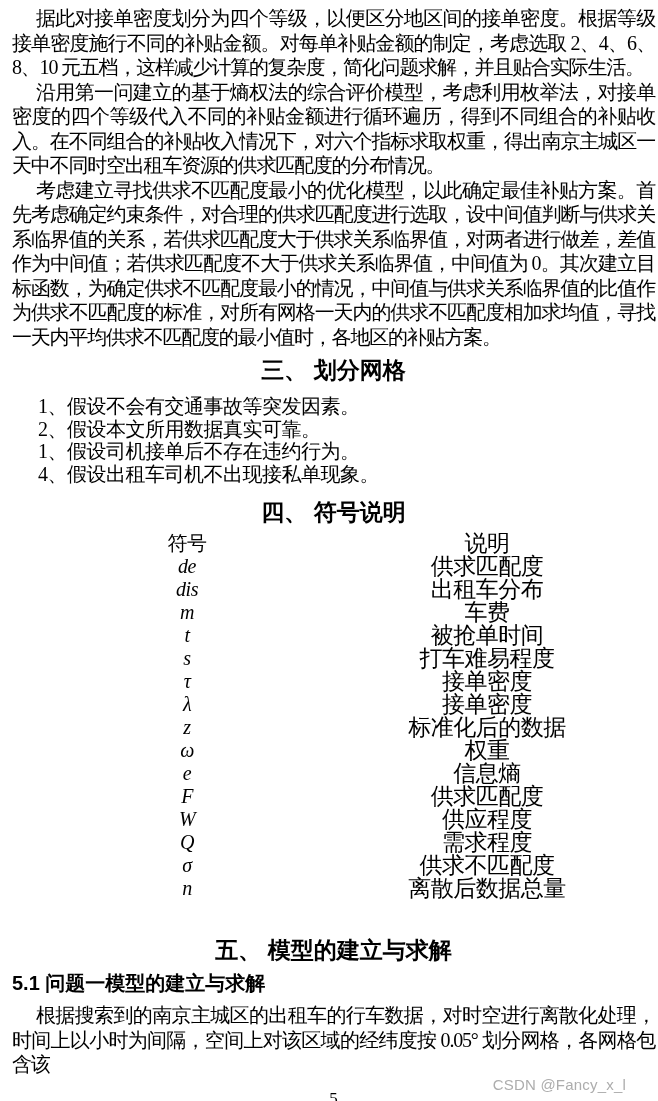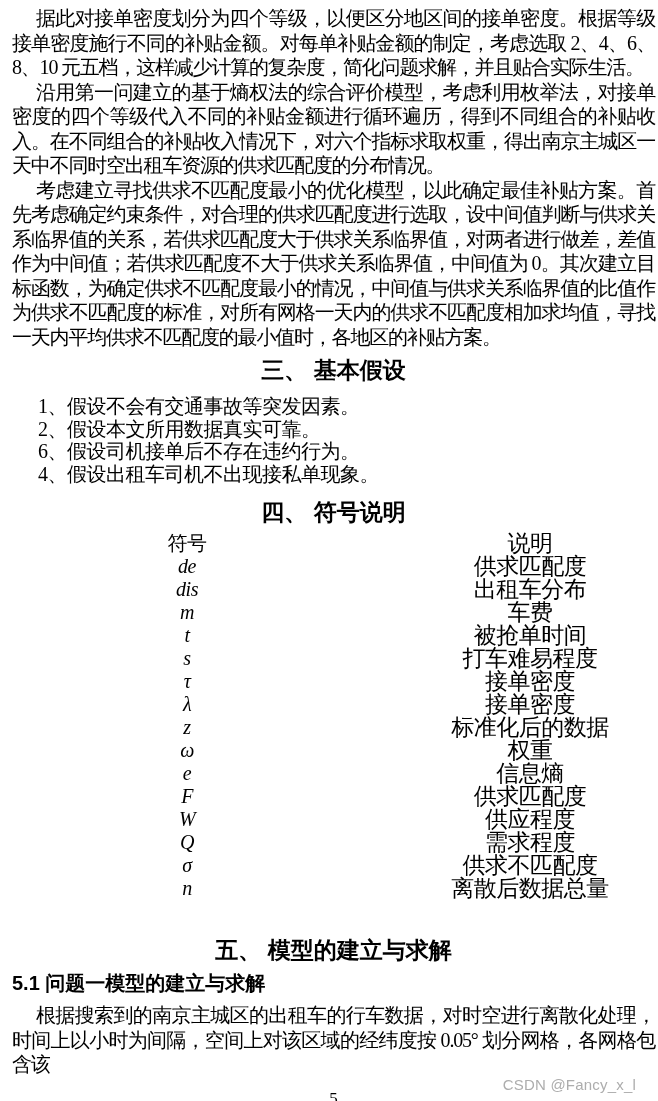--- a/index.html
+++ b/index.html
@@ -35,64 +35,64 @@
   .h-symbols{margin-top:13px;margin-bottom:0;}
   .h-model{margin-top:36px;margin-bottom:0;}
   .assumption-list{margin:0;padding:0 0 0 26px;list-style:none;}
   .assumption-item{
     font-size:20px;
     letter-spacing:-0.5px;
     line-height:22.5px;
     margin:0;
   }
   .symtable{margin-top:6px;}
-  .symrow{display:flex;line-height:23px;justify-content:space-between;}
+  .symrow{display:flex;line-height:23px;}
   .symcol1{width:350px;text-align:center;font-size:20px;letter-spacing:-0.5px;}
   .symcol2{width:250px;text-align:center;font-size:23px;letter-spacing:-0.5px;}
   .sym{font-style:italic;font-family:Liberation Serif, serif;}
   .sub-heading{
     margin:6px 0 0 0;
     font-family:"Liberation Sans","DejaVu Sans",sans-serif;
     font-weight:bold;
     font-size:20px;
     line-height:26px;
     text-align:left;
   }
   .last-para{margin-top:7px;}
   .page-number{
     margin-top:14px;
     text-align:center;
     font-size:17px;
     line-height:16px;
   }
   .watermark{
     position:absolute;
-    right:22px;
+    right:32px;
     bottom:8px;
     font-family:"Liberation Sans","DejaVu Sans",sans-serif;
     font-size:15px;
     color:#adadad;
     letter-spacing:0.2px;
   }
 </style>
 </head>
 <body>
 
 <div class="page">
 
   <p class="para">据此对接单密度划分为四个等级，以便区分地区间的接单密度。根据等级接单密度施行不同的补贴金额。对每单补贴金额的制定，考虑选取 2、4、6、8、10 元五档，这样减少计算的复杂度，简化问题求解，并且贴合实际生活。</p>
   <p class="para">沿用第一问建立的基于熵权法的综合评价模型，考虑利用枚举法，对接单密度的四个等级代入不同的补贴金额进行循环遍历，得到不同组合的补贴收入。在不同组合的补贴收入情况下，对六个指标求取权重，得出南京主城区一天中不同时空出租车资源的供求匹配度的分布情况。</p>
   <p class="para">考虑建立寻找供求不匹配度最小的优化模型，以此确定最佳补贴方案。首先考虑确定约束条件，对合理的供求匹配度进行选取，设中间值判断与供求关系临界值的关系，若供求匹配度大于供求关系临界值，对两者进行做差，差值作为中间值；若供求匹配度不大于供求关系临界值，中间值为 0。其次建立目标函数，为确定供求不匹配度最小的情况，中间值与供求关系临界值的比值作为供求不匹配度的标准，对所有网格一天内的供求不匹配度相加求均值，寻找一天内平均供求不匹配度的最小值时，各地区的补贴方案。</p>
 
-  <h2 class="h-center h-assumptions">三、 基本假设</h2>
+  <h2 class="h-center h-assumptions">三、 划分网格</h2>
 
   <div class="assumption-list">
     <div class="assumption-item">1、假设不会有交通事故等突发因素。</div>
     <div class="assumption-item">2、假设本文所用数据真实可靠。</div>
-    <div class="assumption-item">6、假设司机接单后不存在违约行为。</div>
+    <div class="assumption-item">1、假设司机接单后不存在违约行为。</div>
     <div class="assumption-item">4、假设出租车司机不出现接私单现象。</div>
   </div>
 
   <h2 class="h-center h-symbols">四、 符号说明</h2>
 
   <div class="symtable">
     <div class="symrow">
       <div class="symcol1">符号</div>
       <div class="symcol2">说明</div>
     </div>

